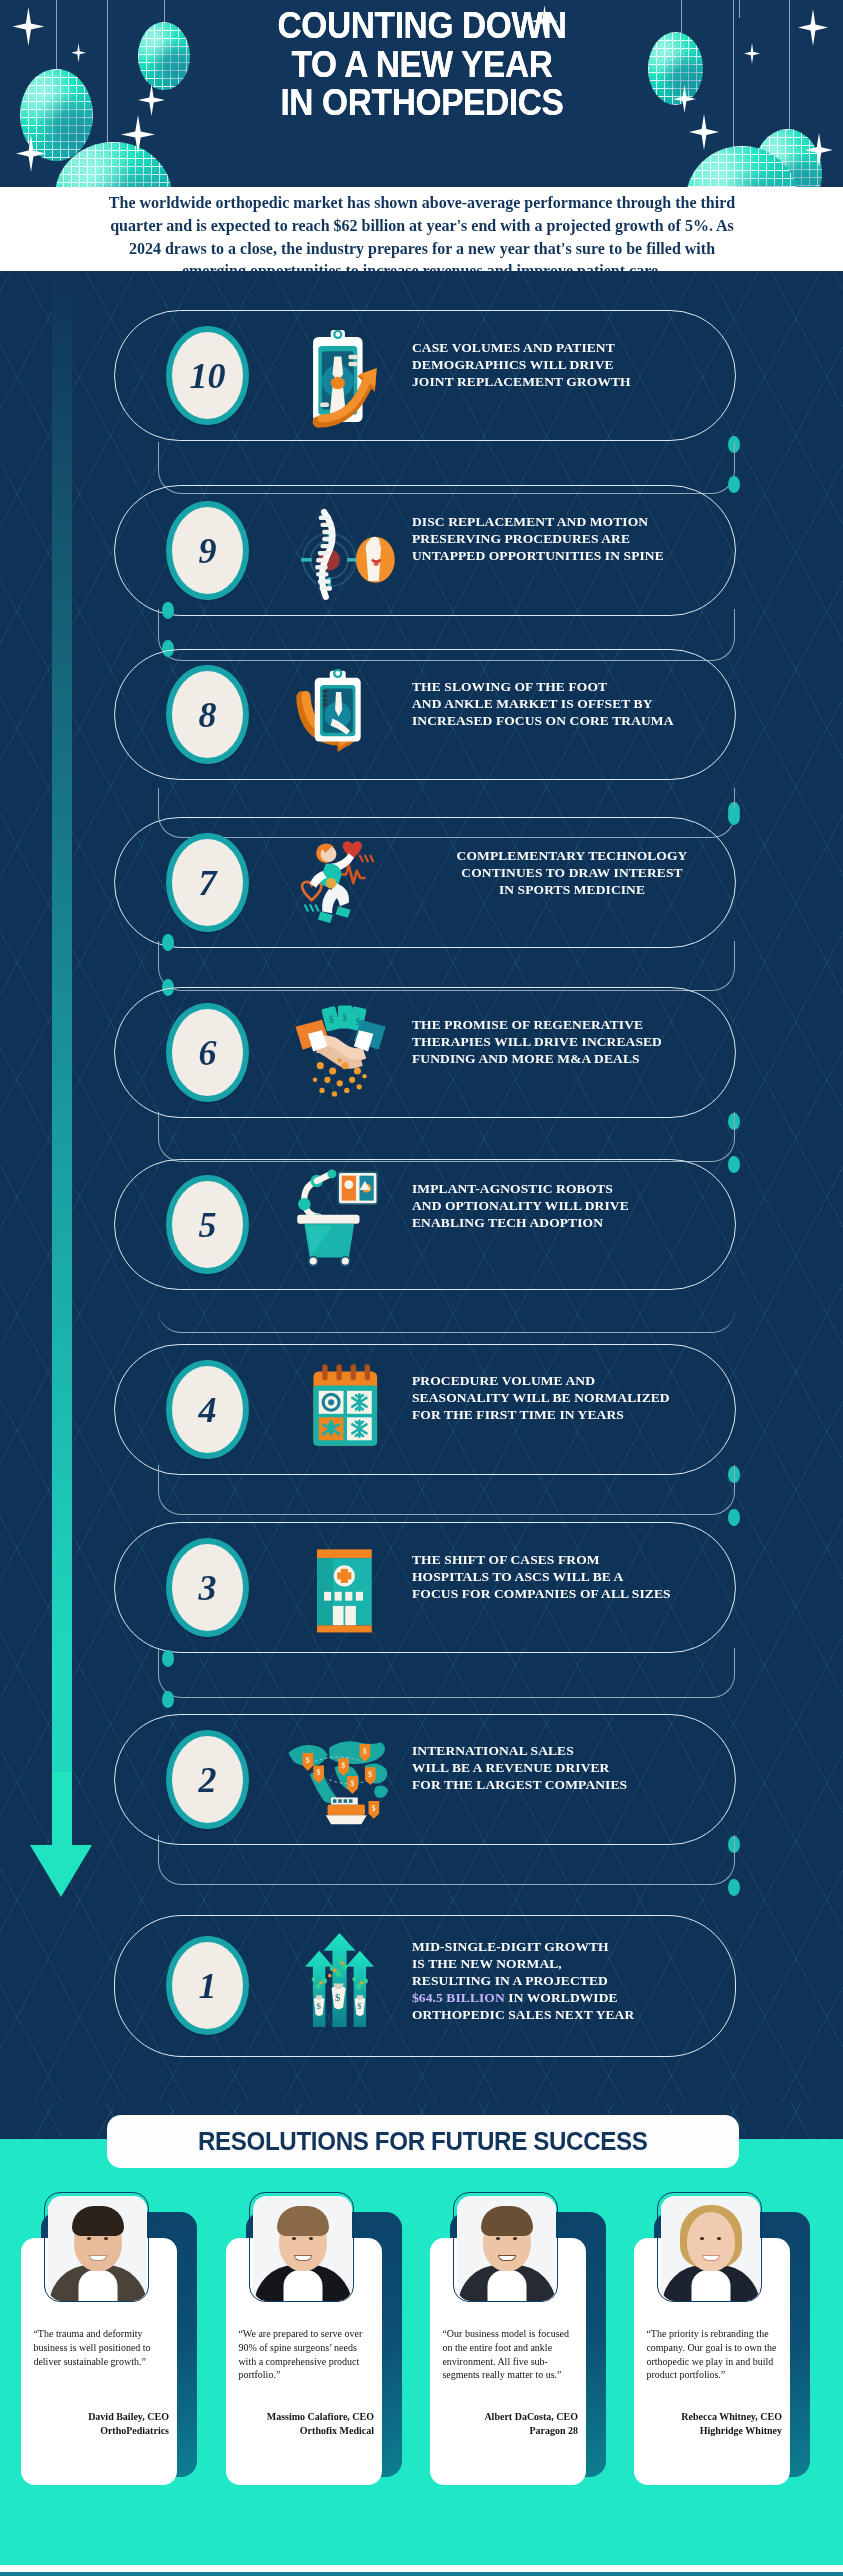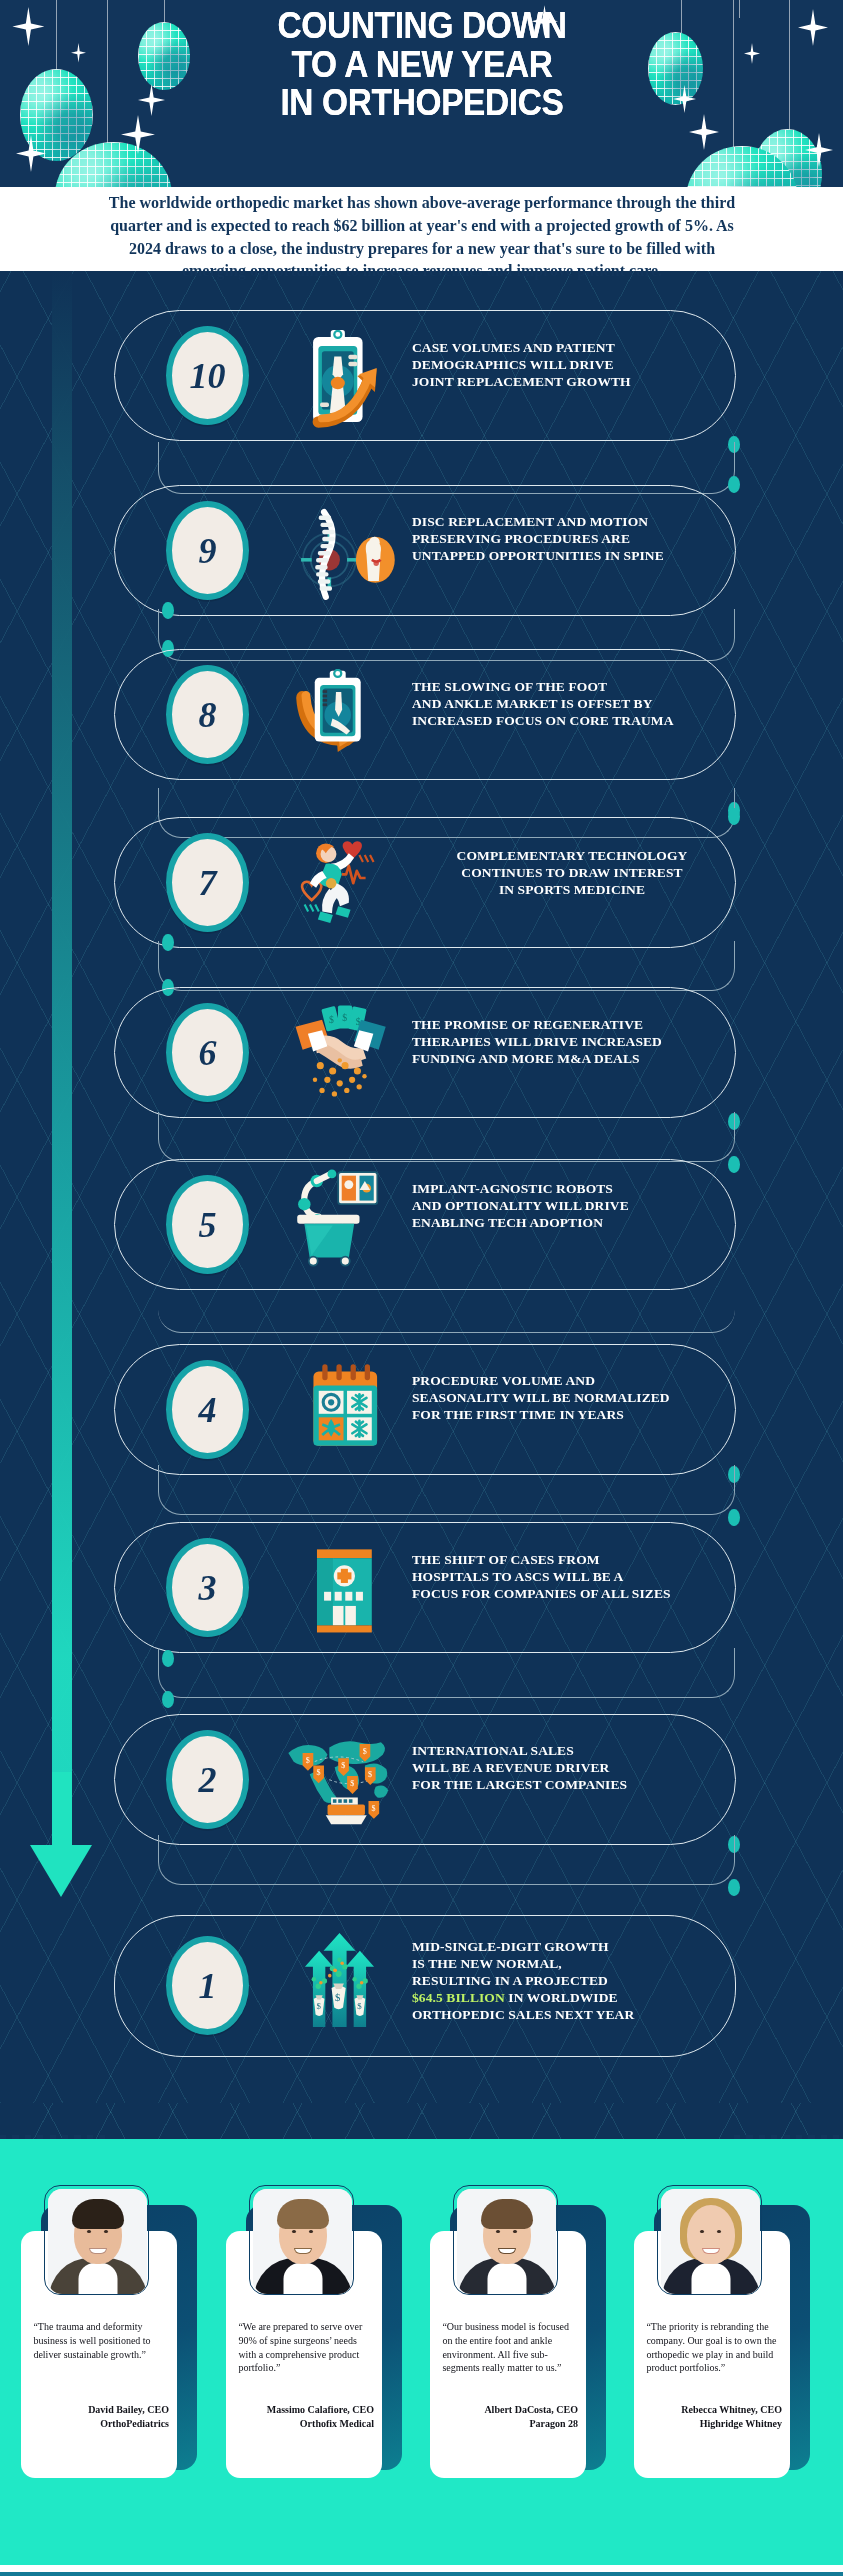--- a/index.html
+++ b/index.html
@@ -116,21 +116,21 @@
   .icon-box{
     position:absolute; width:115px; height:107px;
     display:flex; align-items:center; justify-content:center;
   }
   .headline{
     position:absolute; width:320px;
     color:#ffffff; font-family:"Liberation Serif", serif; font-weight:bold;
     font-size:13.5px; line-height:1.26; letter-spacing:0.1px;
     text-transform:uppercase;
   }
-  .headline .hl{ color:#bef264; }
+  .headline .hl{ color:#c4b5fd; }
 
   
   .resolutions{
     position:relative; width:844px; height:462px;
     background:#20e8c6; overflow:hidden;
   }
   .res-band-top{
     position:absolute; left:0; top:0; width:844px; height:36px;
     background:#0f3257;
   }
@@ -148,21 +148,21 @@
   .res-title{
     font-family:"Liberation Sans", sans-serif; font-weight:bold;
     font-size:26px; color:#12355b; letter-spacing:-0.4px;
     transform:scaleX(0.93);
   }
   .res-dashes{ position:absolute; top:32px; height:4.4px; z-index:3;
     background-image:repeating-linear-gradient(to right,#12355b 0 6.2px, transparent 6.2px 12.4px); }
 
   .cards{ position:absolute; left:0; top:82px; width:844px; height:364px; }
   .card{
-    position:absolute; width:176px; height:293px;
+    position:absolute; width:176px; height:293px;margin-top:7px;
   }
   .card .shadow{
     position:absolute; left:19.5px; top:19.5px; width:156px; height:265px;
     border-radius:16px;
     background:linear-gradient(160deg,#0c3f66 0%,#0c4f74 55%,#0d7f91 100%);
   }
   .card .white{
     position:absolute; left:0; top:46px; width:156px; height:247px;
     border-radius:14px; background:#ffffff;
   }
@@ -748,20 +748,23 @@
     </div>
   </div>
 </div>
 
 <div class="resolutions">
   <div class="res-band-top">
       <div class="lattice2"></div>
     </div>
   <div class="res-dashes" style="left:0; width:112px;"></div>
   <div class="res-dashes" style="left:734px; width:110px;"></div>
+  <div class="res-title-wrap">
+    <div class="res-title">RESOLUTIONS FOR FUTURE SUCCESS</div>
+  </div>
 
   <div class="cards">
 
     <div class="card" style="left:21px;">
       <div class="shadow"></div>
       <div class="white"></div>
       <div class="frame"></div>
       <div class="photo">
         <div class="face">
           <div class="bg"></div>

